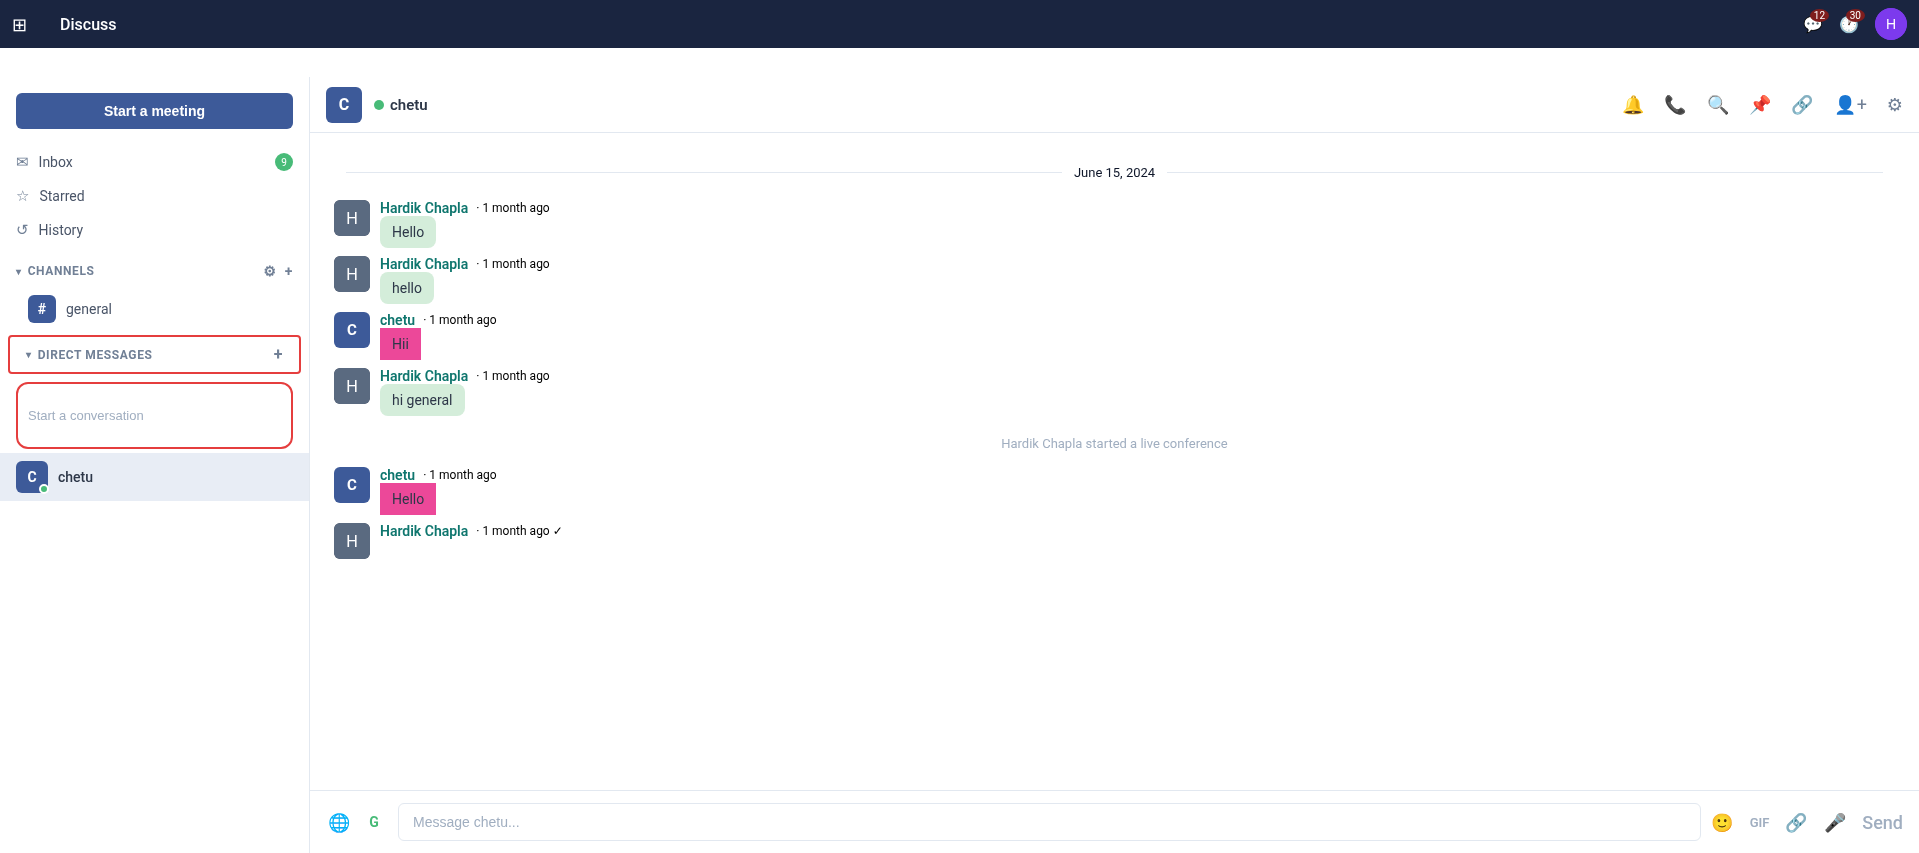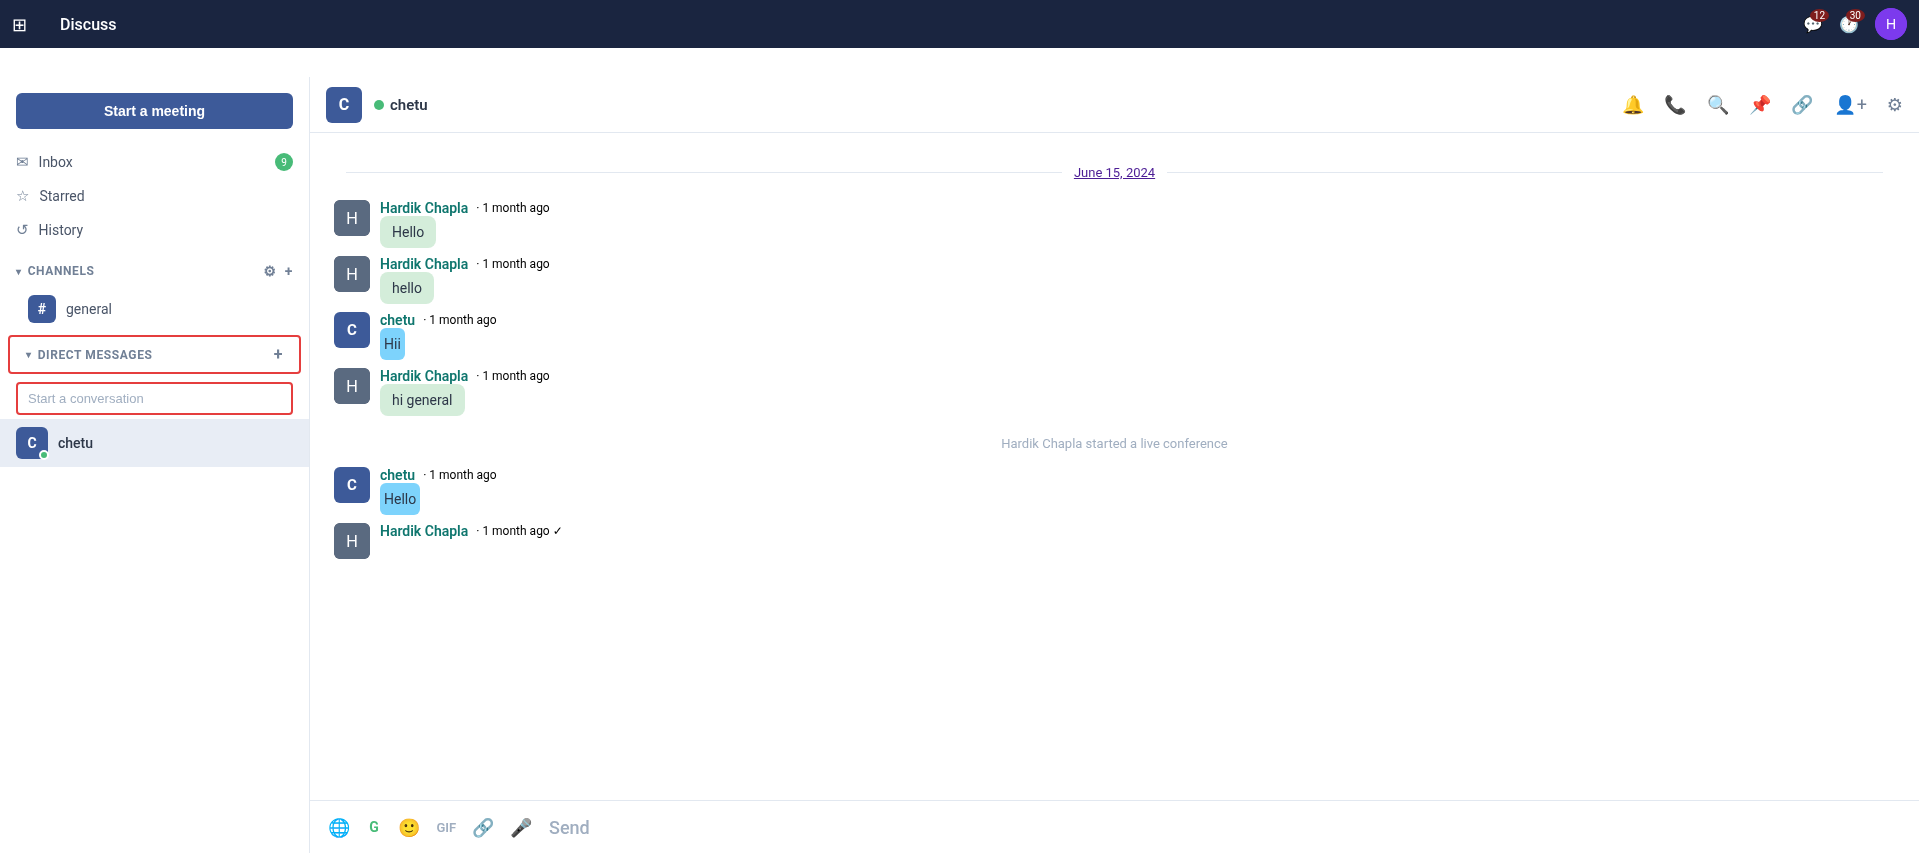--- a/index.html
+++ b/index.html
@@ -31,47 +31,47 @@
     .sidebar-section-header .section-actions { margin-left: auto; display: flex; gap: 8px; color: #718096; }
     .sidebar-section-header .section-actions span { cursor: pointer; font-size: 14px; }
     .channel-item { display: flex; align-items: center; padding: 8px 16px 8px 28px; gap: 10px; cursor: pointer; font-size: 14px; color: #4a5568; }
     .channel-icon { width: 28px; height: 28px; background: #3d5a99; border-radius: 6px; display: flex; align-items: center; justify-content: center; color: #fff; font-size: 14px; font-weight: 700; }
 
     .dm-section-header { display: flex; align-items: center; padding: 8px 16px; font-size: 12px; font-weight: 700; color: #718096; letter-spacing: 0.05em; border: 2px solid #e53e3e; margin: 4px 8px; border-radius: 4px; }
     .dm-section-header .chevron { margin-right: 6px; font-size: 10px; }
     .dm-section-header .dm-add { margin-left: auto; cursor: pointer; font-size: 16px; color: #718096; }
 
     .dm-search { margin: 4px 8px; padding: 0 8px; }
-    .dm-search input { width: 100%; border: 1px solid #cbd5e0; border-radius: 4px; padding: 7px 10px; font-size: 13px; color: #6d28d9; outline: none; border-color: #e53e3e; }
+    .dm-search input { width: 100%; border: 1px solid #cbd5e0; border-radius: 12px; padding: 24px 10px; font-size: 13px; color: #6d28d9; outline: none; border-color: #e53e3e; }
     .dm-search input::placeholder { color: #a0aec0; }
 
     .dm-item { display: flex; align-items: center; padding: 8px 16px; gap: 10px; cursor: pointer; background: #e8edf5; }
     .dm-avatar { width: 32px; height: 32px; border-radius: 6px; background: #3d5a99; display: flex; align-items: center; justify-content: center; color: #fff; font-size: 14px; font-weight: 700; position: relative; flex-shrink: 0; }
     .dm-avatar-dot { width: 10px; height: 10px; background: #48bb78; border-radius: 50%; position: absolute; bottom: -1px; right: -1px; border: 2px solid #fff; }
     .dm-name { font-size: 14px; color: #2d3748; font-weight: 500; }
 
     
     .chat-area { flex: 1; display: flex; flex-direction: column; background: #fff; overflow: hidden; }
     .chat-header { height: 56px; border-bottom: 1px solid #e2e8f0; display: flex; align-items: center; padding: 0 16px; gap: 12px; flex-shrink: 0; }
     .chat-header-avatar { width: 36px; height: 36px; border-radius: 6px; background: #3d5a99; display: flex; align-items: center; justify-content: center; color: #fff; font-size: 16px; font-weight: 700; }
     .chat-header-name { font-size: 15px; font-weight: 600; color: #2d3748; display: flex; align-items: center; gap: 6px; }
     .chat-header-spacer { flex: 1; }
     .chat-header-actions { display: flex; align-items: center; gap: 20px; color: #718096; }
     .chat-header-actions span { cursor: pointer; font-size: 18px; }
 
     .chat-messages { flex: 1; overflow-y: auto; padding: 16px 24px; display: flex; flex-direction: column; gap: 4px; }
-    .date-divider { display: flex; align-items: center; justify-content: center; margin: 16px 0; color: #4c1d95; font-size: 13px; position: relative; text-decoration: underline; }
+    .date-divider { display: flex; align-items: center; justify-content: center; margin: 16px 0; color: #0f172a; font-size: 13px; position: relative; }
     .date-divider::before, .date-divider::after { content: ''; flex: 1; height: 1px; background: #e2e8f0; margin: 0 12px; }
     .msg-avatar { width: 36px; height: 36px; border-radius: 6px; background: #4a5568; flex-shrink: 0; overflow: hidden; display: flex; align-items: center; justify-content: center; }
     .msg-avatar-c { background: #3d5a99; color: #fff; font-size: 15px; font-weight: 700; width: 36px; height: 36px; border-radius: 6px; display: flex; align-items: center; justify-content: center; flex-shrink: 0; }
     .msg-name { font-size: 14px; font-weight: 600; color: #0f766e; }
     .msg-time { font-size: 12px; color: #000000; margin-left: 8px; }
     .msg-name-row { display: flex; align-items: center; }
     .msg-bubble { background: #d4edda; border-radius: 8px; padding: 8px 12px; font-size: 14px; color: #2d3748; display: inline-block; max-width: 400px; }
-    .msg-bubble-blue { background: #7dd3fc; border-radius: 6px; padding: 8px 4px; font-size: 14px; color: #2d3748; display: inline-block; max-width: 400px; }
+    .msg-bubble-blue { background: #ec4899; border-radius: 0; padding: 8px 12px; font-size: 14px; color: #2d3748; display: inline-block; max-width: 400px; }
     .msg-row { display: flex; align-items: flex-start; gap: 10px; margin-bottom: 4px; }
     .system-msg { text-align: center; color: #a0aec0; font-size: 13px; margin: 12px 0; }
 
     
     .chat-input-area { border-top: 1px solid #e2e8f0; padding: 12px 16px; display: flex; align-items: center; gap: 10px; flex-shrink: 0; }
     .chat-input-icons-left { display: flex; align-items: center; gap: 6px; }
     .chat-input-icon { width: 28px; height: 28px; display: flex; align-items: center; justify-content: center; color: #48bb78; font-size: 16px; cursor: pointer; }
     .chat-input-icon-g { color: #48bb78; font-size: 16px; font-weight: 700; }
     .chat-input { flex: 1; border: 1px solid #e2e8f0; border-radius: 6px; padding: 10px 14px; font-size: 14px; color: #4a5568; outline: none; }
     .chat-input::placeholder { color: #a0aec0; }
@@ -278,20 +278,21 @@
           </div>
         </div>
       </div>
     </div>
 
     <div class="chat-input-area">
       <div class="chat-input-icons-left">
         <div class="chat-input-icon" style="color:#48bb78;font-size:18px;">🌐</div>
         <div class="chat-input-icon chat-input-icon-g" style="color:#48bb78;font-weight:bold;font-size:14px;">G</div>
       </div>
+      <input class="chat-input" type="text" placeholder="Message chetu..." style="">
       <div class="chat-input-actions">
         <span title="Emoji">🙂</span>
         <span title="GIF" style="font-size:13px;font-weight:600;text-align:center;">GIF</span>
         <span title="Attachment">🔗</span>
         <span title="Voice">🎤</span>
         <span class="send-btn">Send</span>
       </div>
     </div>
   </div>
 </div>

